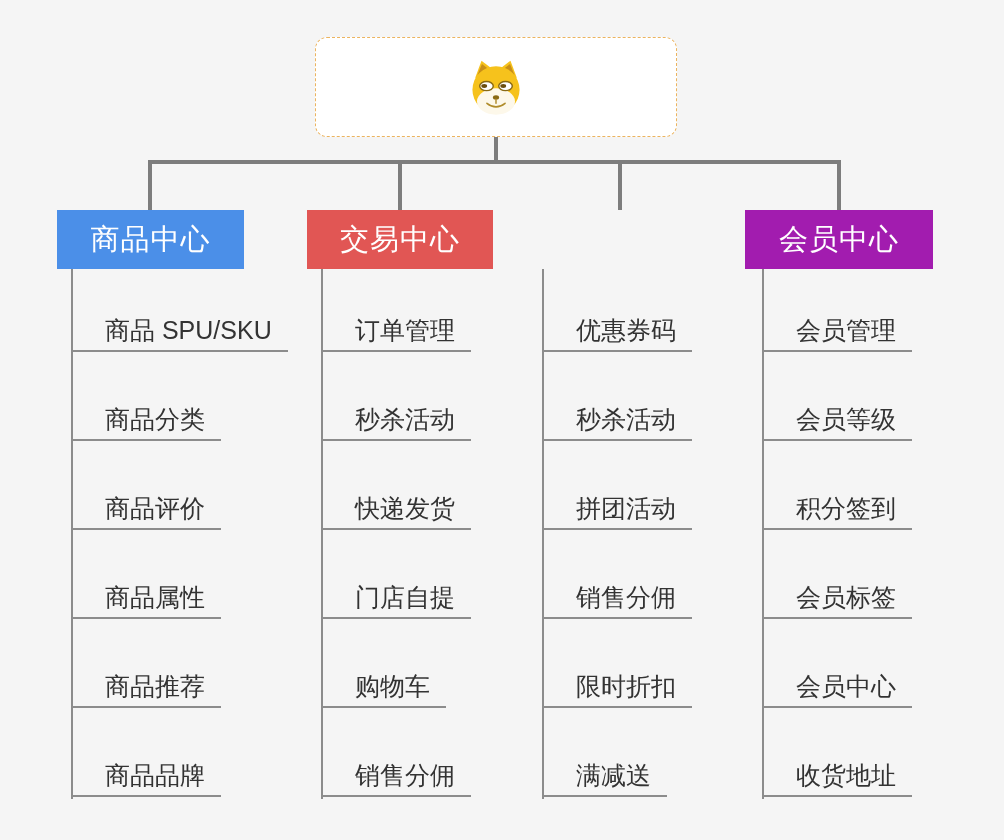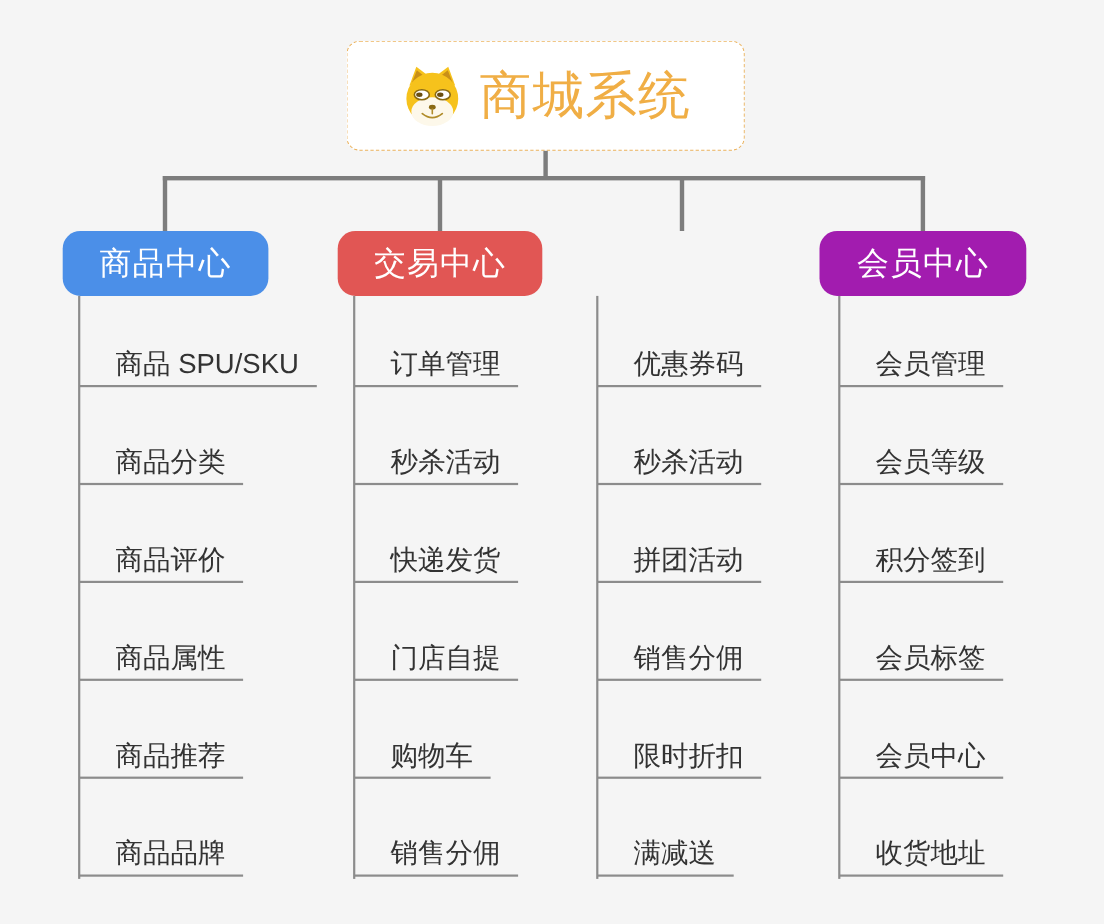--- a/index.html
+++ b/index.html
@@ -41,21 +41,21 @@
   .conn-stub      { top: 160px; width: 4px; height: 50px; }
   .conn-stub-1 { left: 148px; }
   .conn-stub-2 { left: 398px; }
   .conn-stub-3 { left: 618px; }
   .conn-stub-4 { left: 837px; }
 
   
   .branch-box {
     position: absolute;
     top: 210px; height: 59px;
-    border-radius: 16px;
+    border-radius: 0;
     display: flex;
     align-items: center;
     justify-content: center;
     color: #ffffff;
     font-size: 29px;
     letter-spacing: 1px;
     white-space: nowrap;
     cursor: default;
   }
   .branch-1 { left: 57px;  width: 187px; }
@@ -116,21 +116,20 @@
       <circle cx="32" cy="35" r="26" fill="#f6c21c"></circle>
       <ellipse cx="32" cy="48" rx="21" ry="14.5" fill="#fdf8ea"></ellipse>
       <ellipse cx="21.5" cy="31" rx="7.5" ry="5" fill="#ffffff" stroke="#8a6a14" stroke-width="1.6"></ellipse>
       <ellipse cx="42.5" cy="31" rx="7.5" ry="5" fill="#ffffff" stroke="#8a6a14" stroke-width="1.6"></ellipse>
       <ellipse cx="19" cy="31" rx="3.2" ry="2.2" fill="#6b4e10"></ellipse>
       <ellipse cx="40" cy="31" rx="3.2" ry="2.2" fill="#6b4e10"></ellipse>
       <ellipse cx="32" cy="43.5" rx="3.4" ry="2.4" fill="#8a6a14"></ellipse>
       <path d="M32 45.5 L32 50" stroke="#b08c2a" stroke-width="1.6" fill="none" stroke-linecap="round"></path>
       <path d="M22 50 Q32 58 42 50" stroke="#b08c2a" stroke-width="1.8" fill="none" stroke-linecap="round"></path>
     </svg>
-    <span class="root-title">商城系统</span>
   </div>
 
   <div class="branch-box branch-1" style="background-color: rgb(75, 143, 232);">
     <span>商品中心</span>
   </div>
   <div class="branch-box branch-2" style="background-color: rgb(225, 86, 84);">
     <span>交易中心</span>
   </div>
   <div class="branch-box branch-4" style="background-color: #a21caf; text-align: right;">
     <span>会员中心</span>

